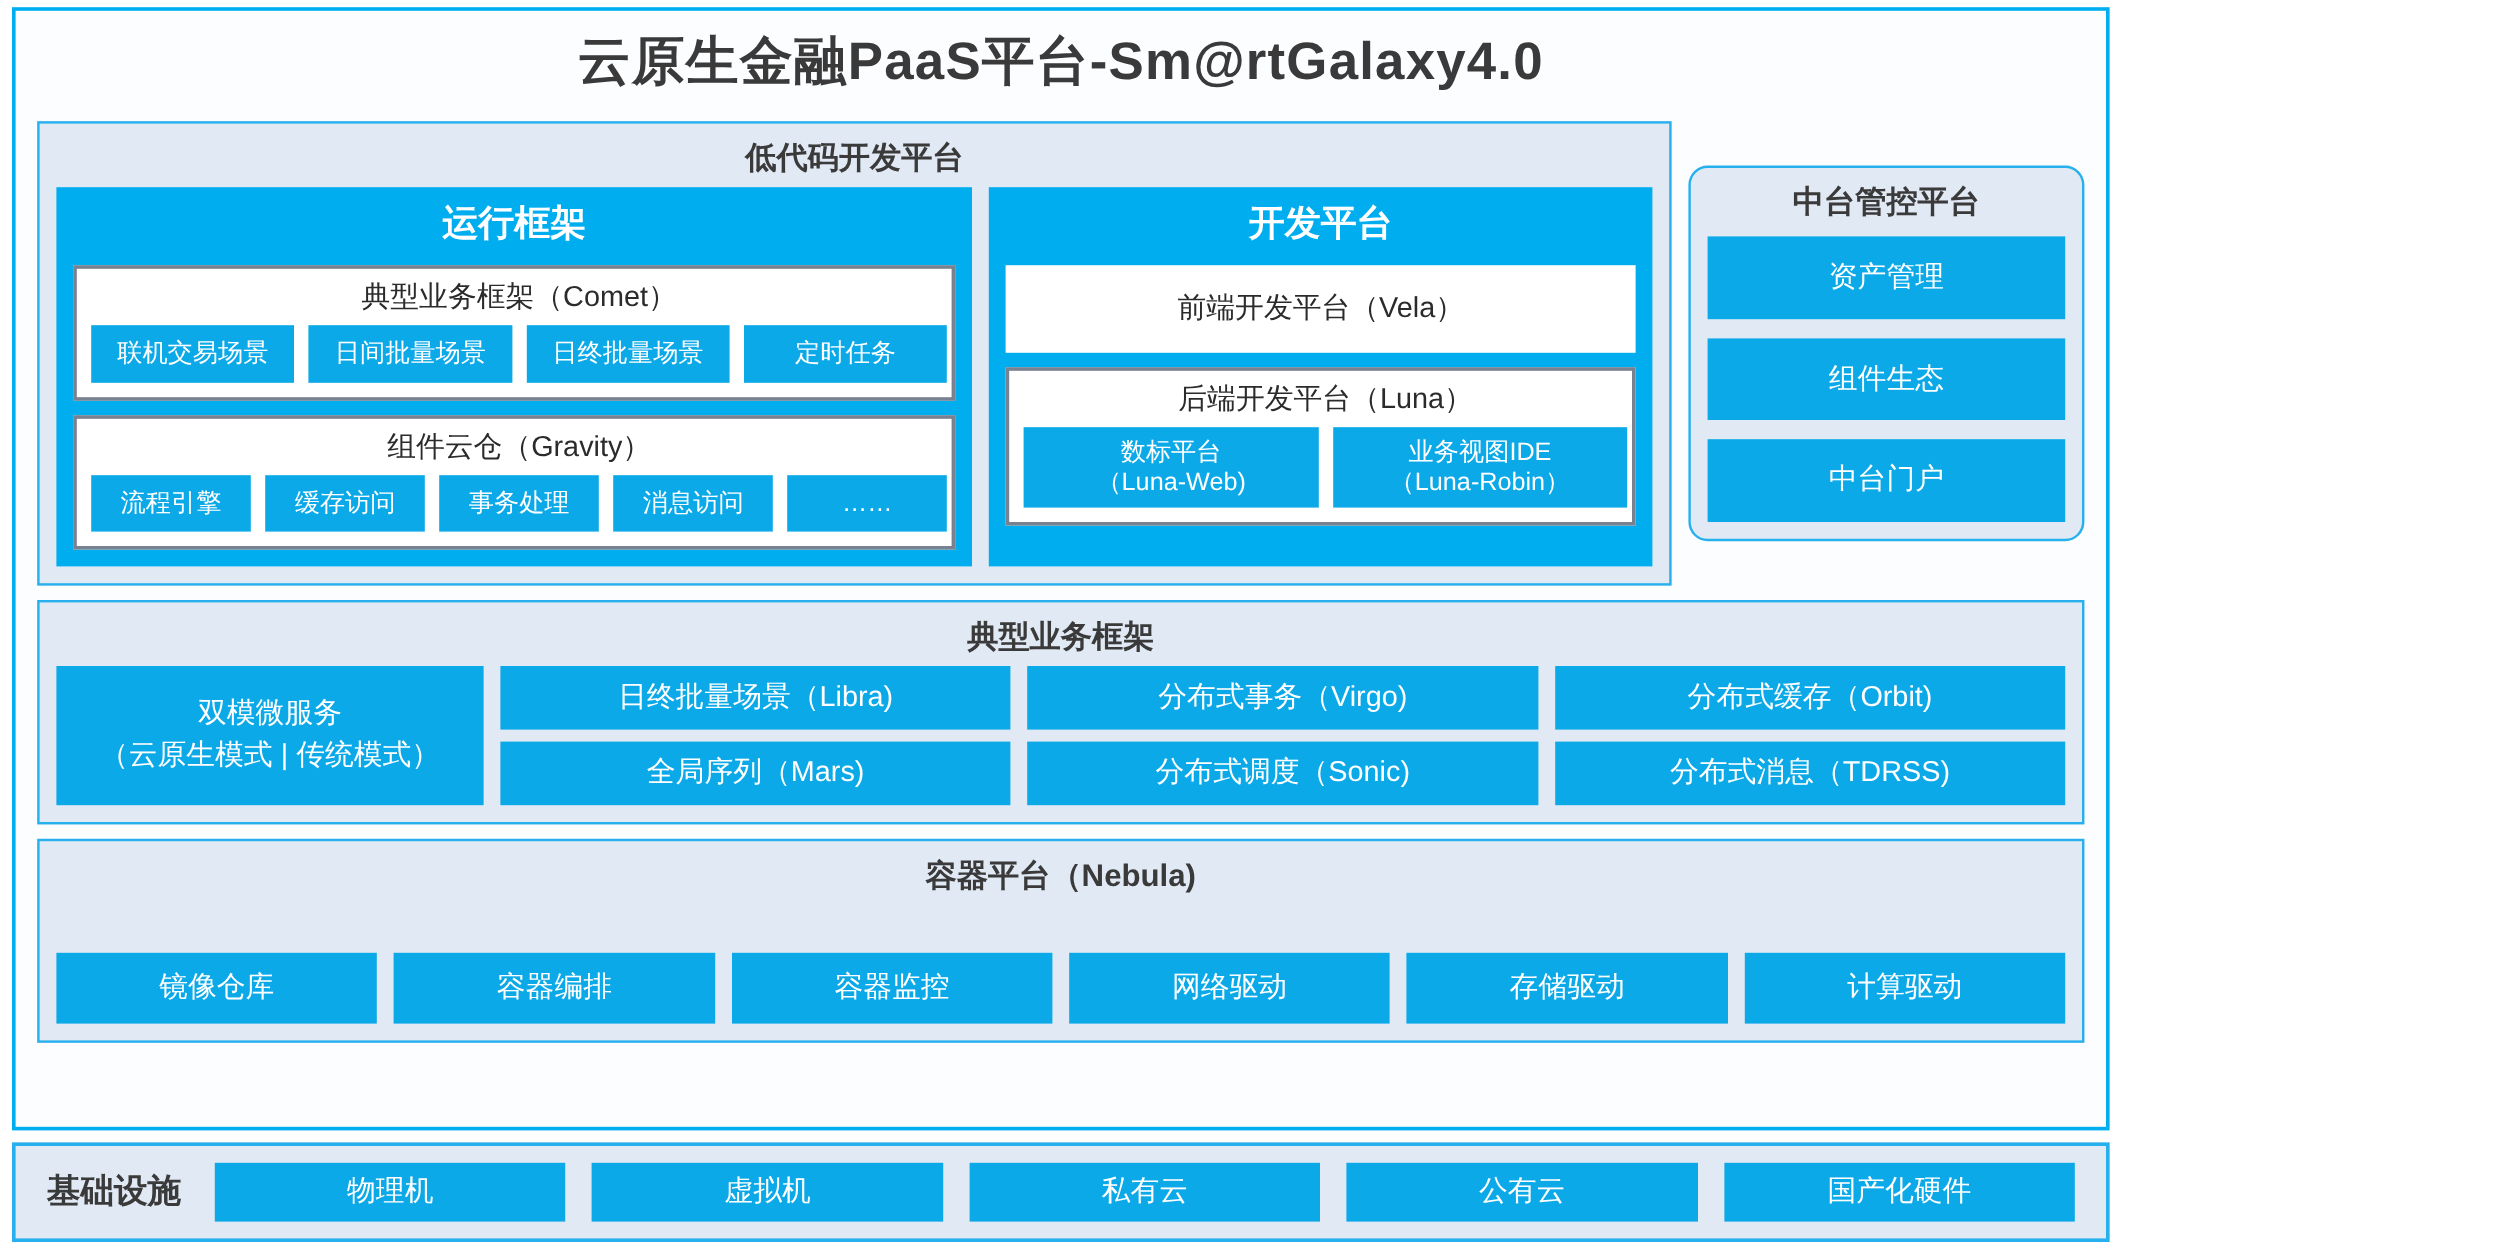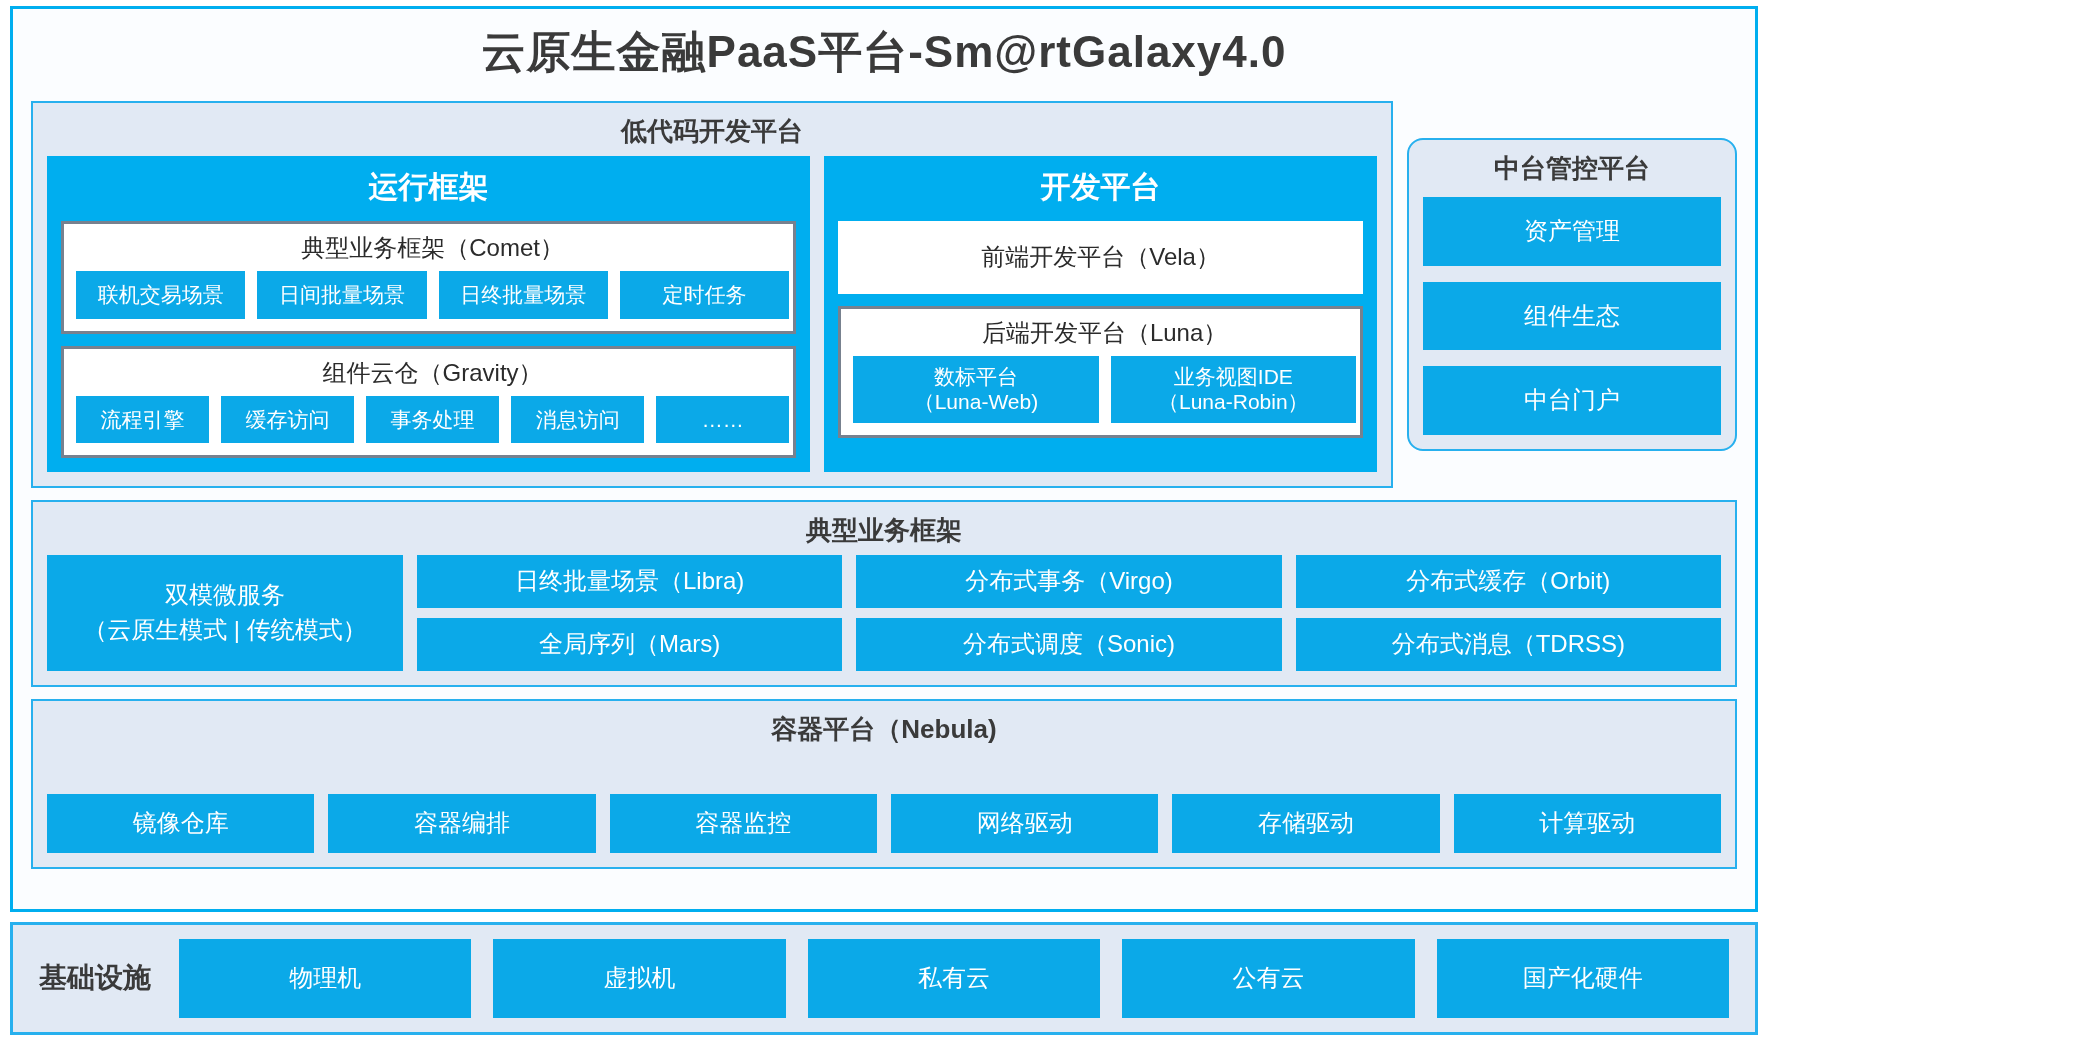--- a/index.html
+++ b/index.html
@@ -167,21 +167,21 @@
     padding: 14px 26px;
     flex: 0 0 auto;
   }
   .infra-label {
     font-size: 28px; font-weight: bold; color: #3a3a3a;
     flex: 0 0 auto; padding-right: 6px; line-height: 1.1;
   }
   .infra-cell {
     background: #0BA9E8; color: #ffffff;
     font-size: 24px; text-align: center;
-    padding: 25px 6px; line-height: 1.2;
+    padding: 10px 6px; line-height: 1.2;
     flex: 1 1 0;
     display: flex; align-items: center; justify-content: center;
   }
 </style>
 </head>
 <body>
 
 <div id="root">
 
   <div class="main-frame">

